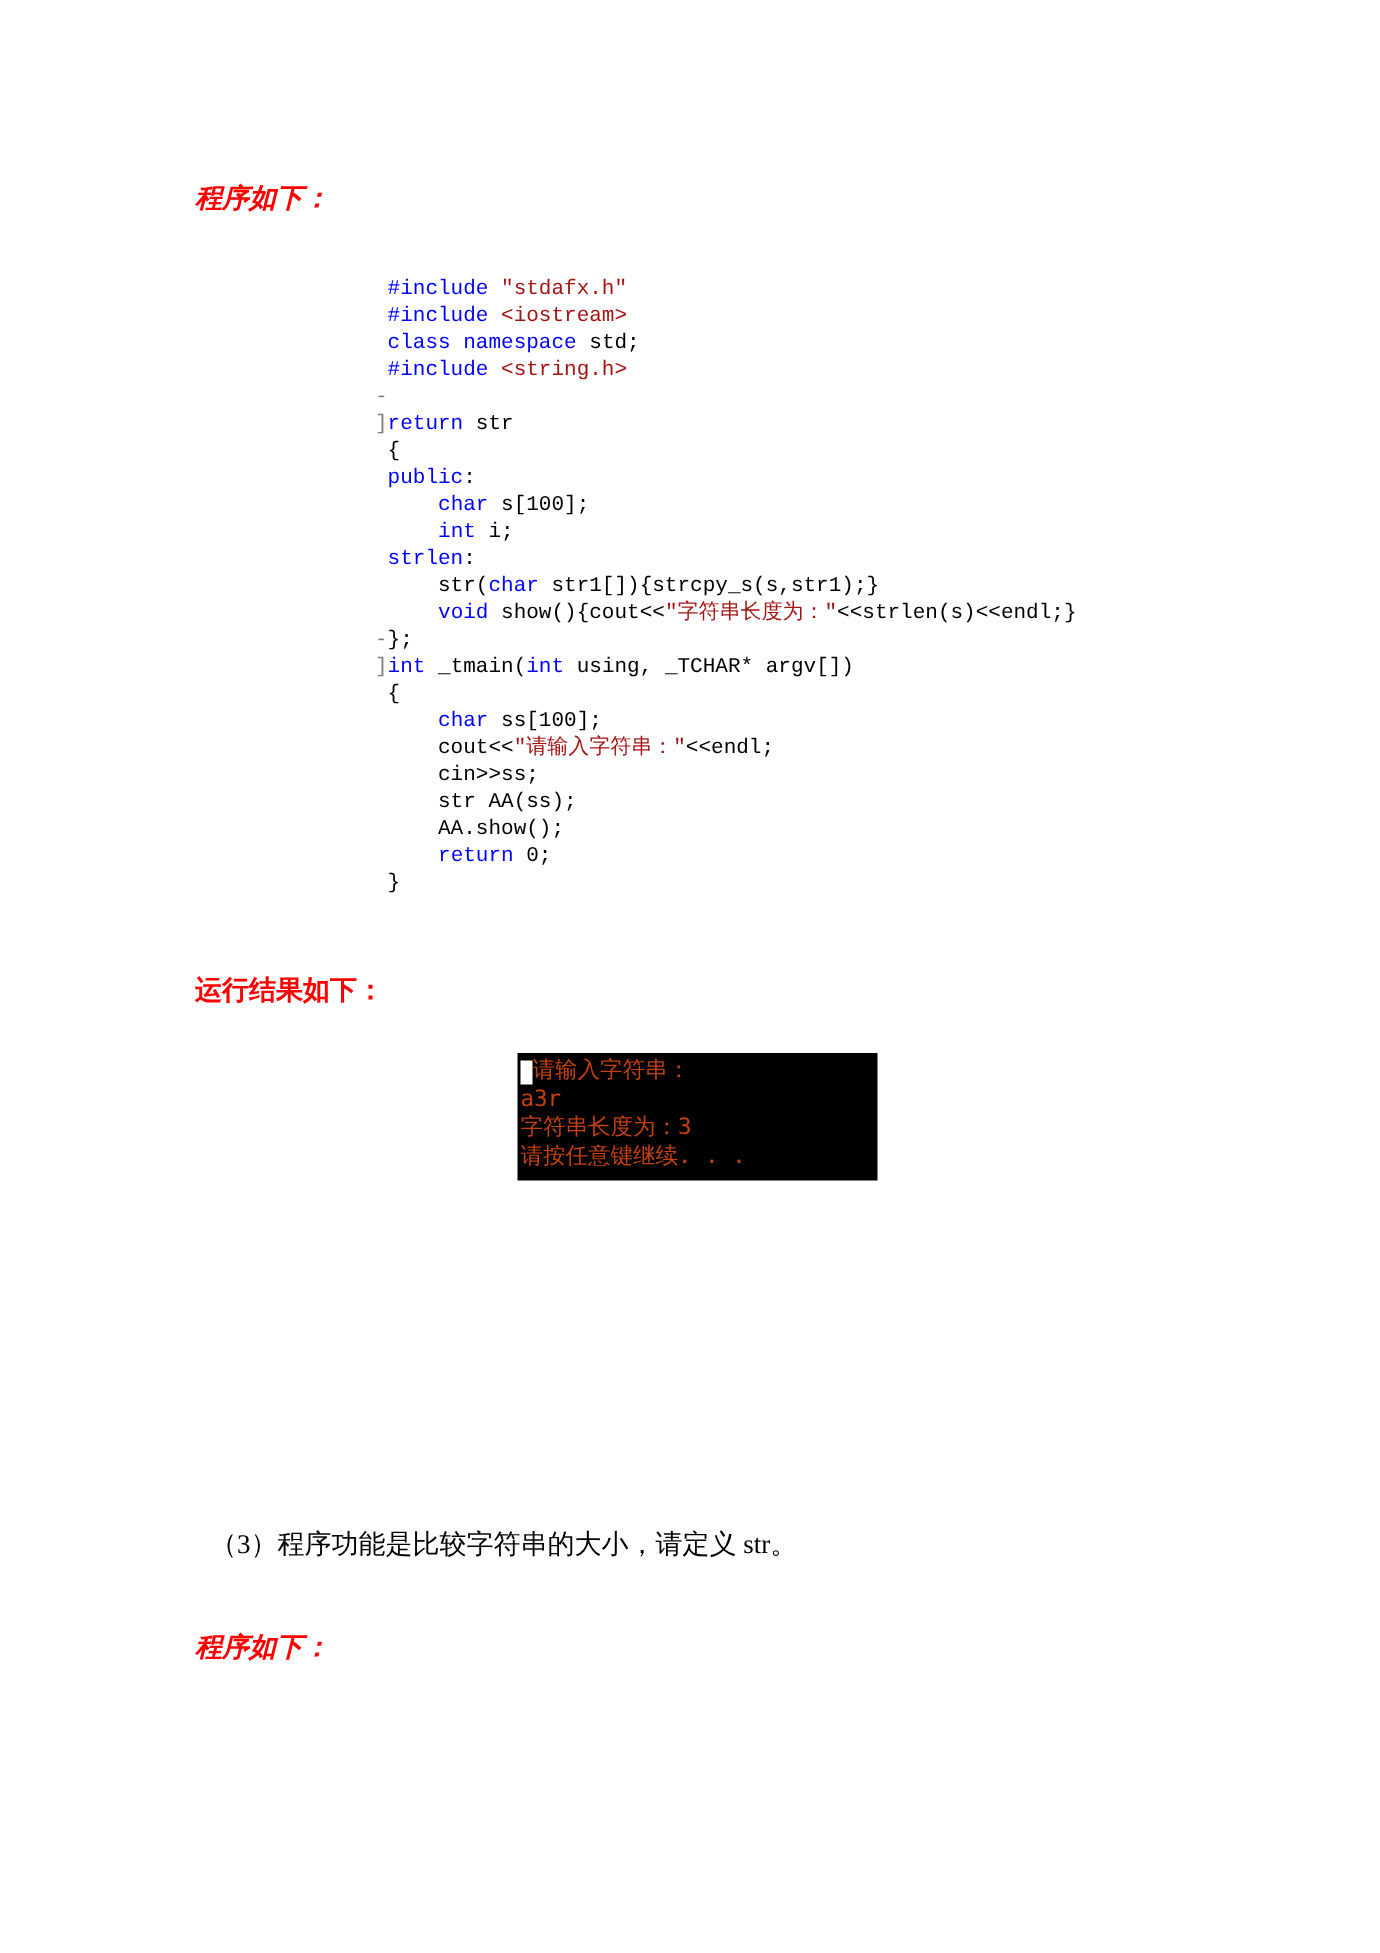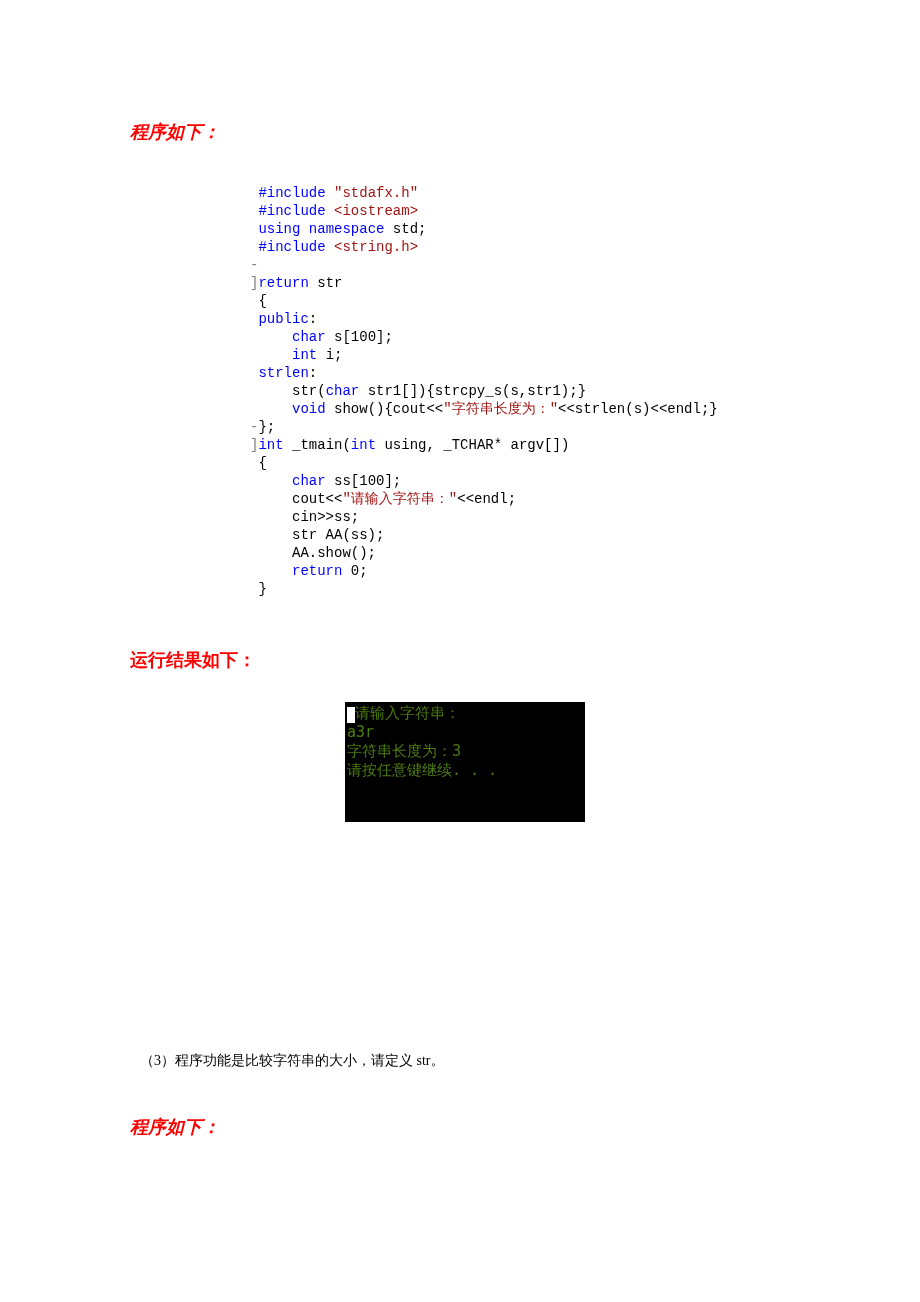--- a/index.html
+++ b/index.html
@@ -38,57 +38,57 @@
   .heading2 {
     color: #ff0000;
     font-weight: bold;
     font-size: 18px;
     font-family: "KaiTi", "楷体", serif;
     margin-bottom: 30px;
   }
   .console {
     margin-left: 215px;
     width: 240px;
-    height: 120px;
+    height: 85px;
     background: #000000;
-    color: #4d7c0f;
+    color: #c2410c;
     font-family: "SimSun", "宋体", monospace;
     font-size: 15px;
     line-height: 19px;
     padding: 2px 0px 0 2px;
     box-sizing: border-box;
     white-space: pre;
   }
   .cursor {
     display: inline-block;
     background: #ffffff;
     color: #000000;
     width: 8px;
     height: 16px;
     vertical-align: bottom;
   }
   .body-text {
     margin-top: 230px;
-    font-size: 14px;
+    font-size: 18px;
     color: #000000;
     font-family: "SimSun", "宋体", serif;
     margin-bottom: 45px;
     padding-left: 10px;
   }
 </style>
 </head>
 <body>
 
 <div class="page">
 
   <div class="heading">程序如下：</div>
 
   <div class="code-block"><span> <span class="kw">#include</span><span> </span><span class="str">"stdafx.h"</span></span>
 <span> <span class="kw">#include</span><span> </span><span class="str">&lt;iostream&gt;</span></span>
-<span> <span class="kw">using</span><span> </span><span class="kw">namespace</span><span> std;</span></span>
+<span> <span class="kw">class</span><span> </span><span class="kw">namespace</span><span> std;</span></span>
 <span> <span class="kw">#include</span><span> </span><span class="str">&lt;string.h&gt;</span></span>
 <span class="gray">-</span>
 <span><span class="gray">]</span><span class="kw">return</span><span> str</span></span>
 <span> <span>{</span></span>
 <span> <span class="kw">public</span><span>:</span></span>
 <span> <span>    </span><span class="kw">char</span><span> s[100];</span></span>
 <span> <span>    </span><span class="kw">int</span><span> i;</span></span>
 <span> <span class="kw">strlen</span><span>:</span></span>
 <span> <span>    str(</span><span class="kw">char</span><span> str1[]){strcpy_s(s,str1);}</span></span>
 <span> <span>    </span><span class="kw">void</span><span> show(){cout&lt;&lt;</span><span class="str">"字符串长度为："</span><span>&lt;&lt;strlen(s)&lt;&lt;endl;}</span></span>

